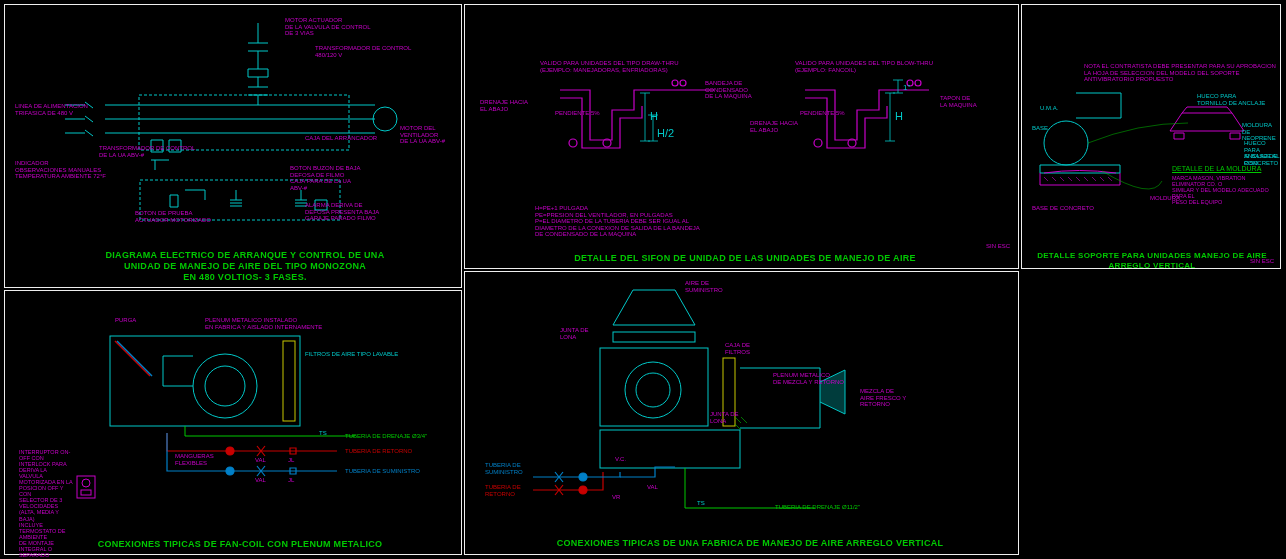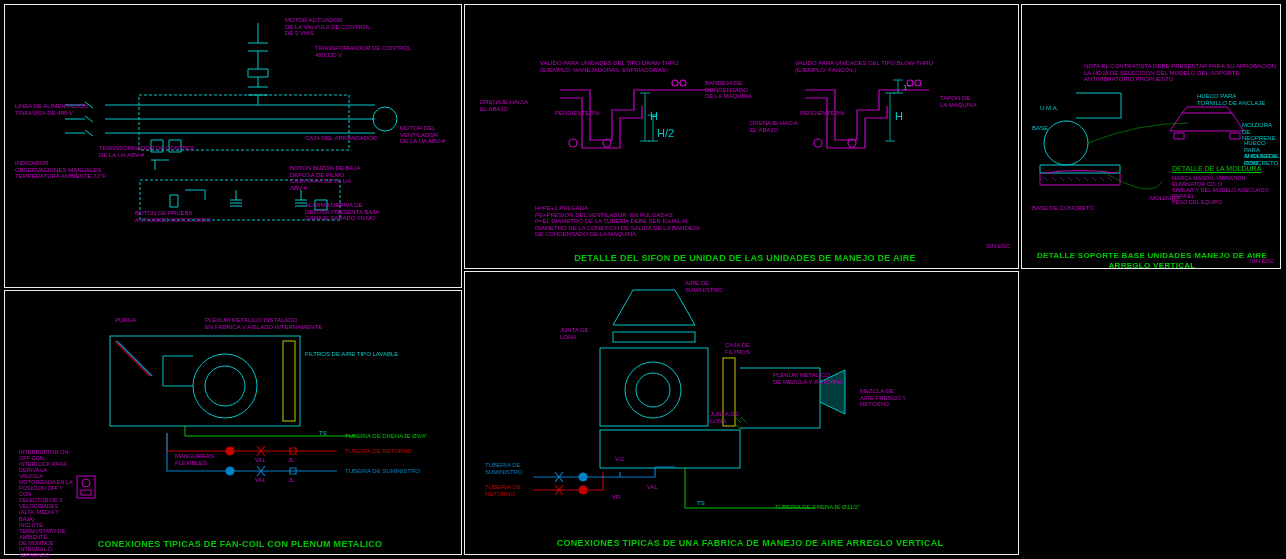--- a/index.html
+++ b/index.html
@@ -41,20 +41,21 @@
   <div class="lbl" style="left:10px;top:98px">LINEA DE ALIMENTACION<br>TRIFASICA DE 480 V</div>
   <div class="lbl" style="left:395px;top:120px">MOTOR DEL VENTILADOR<br>DE LA UA ABV-#</div>
   <div class="lbl" style="left:310px;top:40px">TRANSFORMADOR DE CONTROL<br>480/120 V</div>
   <div class="lbl" style="left:300px;top:130px">CAJA DEL ARRANCADOR</div>
   <div class="lbl" style="left:130px;top:205px">BOTON DE PRUEBA<br>ACTUADOR MOTORIZADO</div>
   <div class="lbl" style="left:280px;top:12px">MOTOR ACTUADOR<br>DE LA VALVULA DE CONTROL<br>DE 3 VIAS</div>
   <div class="lbl" style="left:94px;top:140px">TRANSFORMADOR DE CONTROL<br>DE LA UA ABV-#</div>
   <div class="lbl" style="left:10px;top:155px">INDICADOR<br>OBSERVACIONES MANUALES<br>TEMPERATURA AMBIENTE 72°F</div>
   <div class="lbl" style="left:285px;top:160px">BOTON BUZON DE BAJA<br>DEFOSA DE FILMO<br>CAJA PARA DE LA UA<br>ABV-#</div>
   <div class="lbl" style="left:300px;top:197px">ALARMA DERIVA DE<br>DEFOSA PRESENTA BAJA<br>GARAJE PARADO FILMO</div>
+  <div class="title" style="left:90px;top:245px;width:300px">DIAGRAMA ELECTRICO DE ARRANQUE Y CONTROL DE UNA<br>UNIDAD DE MANEJO DE AIRE DEL TIPO MONOZONA<br>EN 480 VOLTIOS- 3 FASES.</div>
 </div>
 
 <div class="panel" style="left:464px;top:4px;width:555px;height:265px">
   <div class="schematic" style="left:0;top:0;width:555px;height:210px">
     <svg viewBox="0 0 555 210">
       <g class="n" stroke="#c800c8" stroke-width="1.2">
         <path d="M95 85 h30 v50 h22 v-30 h22 v-20 h80"></path>
         <path d="M95 93 h22 v50 h38 v-30 h22 v-12"></path>
         <circle cx="210" cy="78" r="3"></circle>
           <circle cx="218" cy="78" r="3"></circle>
@@ -123,21 +124,21 @@
   <div class="lbl lbl-c" style="left:18px;top:100px">U.M.A.</div>
   <div class="lbl lbl-c" style="left:10px;top:120px">BASE</div>
   <div class="lbl lbl-c" style="left:175px;top:88px">HUECO PARA<br>TORNILLO DE ANCLAJE</div>
   <div class="lbl lbl-c" style="left:220px;top:117px">MOLDURA DE NEOPRENE</div>
   <div class="lbl lbl-c" style="left:222px;top:135px">HUECO PARA<br>ANCLAJE AL PISO</div>
   <div class="lbl lbl-c" style="left:222px;top:148px">SI BASE DE CONCRETO</div>
   <div class="lbl" style="left:128px;top:190px">MOLDURA</div>
   <div class="lbl" style="left:10px;top:200px">BASE DE CONCRETO</div>
   <div class="lbl lbl-g" style="left:150px;top:160px;text-decoration:underline;font-size:7px">DETALLE DE LA MOLDURA</div>
   <div class="lbl" style="left:150px;top:170px;font-size:5.5px">MARCA MASON, VIBRATION ELIMINATOR CO. O<br>SIMILAR Y DEL MODELO ADECUADO PARA EL<br>PESO DEL EQUIPO</div>
-  <div class="title" style="left:5px;top:246px;width:250px;font-size:8px">DETALLE SOPORTE BASE UNIDADES MANEJO DE AIRE ARREGLO VERTICAL</div>
+  <div class="title" style="left:5px;top:246px;width:250px;font-size:8px">DETALLE SOPORTE PARA UNIDADES MANEJO DE AIRE ARREGLO VERTICAL</div>
   <div class="lbl" style="right:6px;bottom:3px">SIN ESC</div>
 </div>
 
 <div class="panel" style="left:4px;top:290px;width:458px;height:265px">
   <div class="schematic" style="left:0;top:0;width:458px;height:240px">
     <svg viewBox="0 0 458 240">
       <g class="n" stroke="#00c8c8" stroke-width="1">
         <rect x="105" y="45" width="190" height="90"></rect>
         <circle cx="220" cy="95" r="32"></circle>
         <circle cx="220" cy="95" r="20"></circle>

